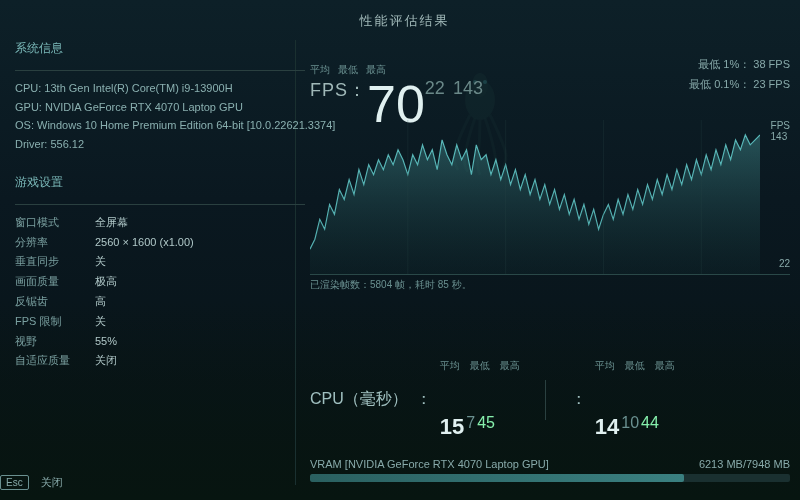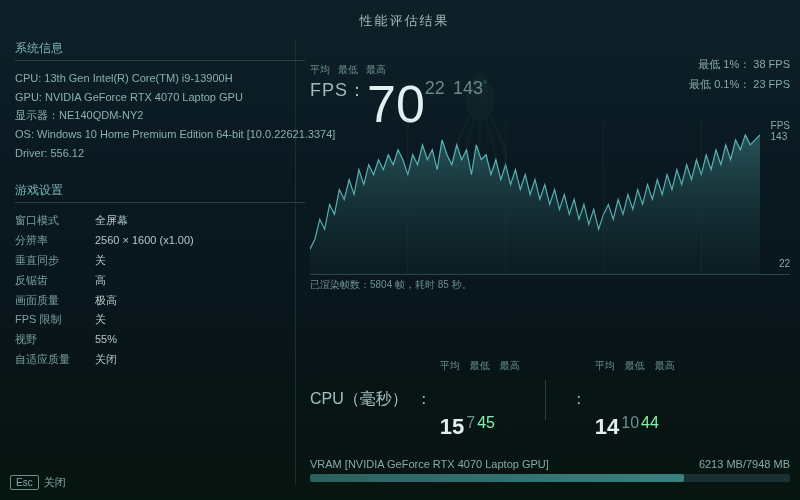--- a/index.html
+++ b/index.html
@@ -54,21 +54,21 @@
       top: 40px;
       left: 15px;
       width: 290px;
     }
 
     .section-title {
       color: #7ab8b8;
       font-size: 12px;
       margin-bottom: 8px;
       border-bottom: 1px solid #2a4040;
-      padding-bottom: 3px;
+      padding-bottom: 13px;
     }
 
     .info-line {
       color: #8ab0b0;
       font-size: 11px;
       line-height: 1.7;
       white-space: nowrap;
     }
 
     .game-settings {
@@ -272,24 +272,24 @@
     .vram-bar-fill {
       height: 100%;
       background: linear-gradient(90deg, #2a6060, #3a8080);
       border-radius: 2px;
     }
 
     
     .bottom-left {
       position: absolute;
       bottom: 10px;
-      left: 10px;
+      left: 0;
       display: flex;
       align-items: center;
-      gap: 5px;
+      gap: 12px;
       font-size: 11px;
       color: #88aaaa;
       text-align: center;
     }
 
     .esc-key {
       border: 1px solid #6a9090;
       padding: 1px 5px;
       font-size: 10px;
       color: #88aaaa;
@@ -336,46 +336,45 @@
 </div>
 
 <div class="title-bar">性能评估结果</div>
 
 <div class="sep-line"></div>
 
 <div class="left-panel">
   <div class="section-title">系统信息</div>
   <div class="info-line">CPU: 13th Gen Intel(R) Core(TM) i9-13900H</div>
   <div class="info-line">GPU: NVIDIA GeForce RTX 4070 Laptop GPU</div>
-  <div class="info-line">显示器：NE140QDM-NY2</div>
   <div class="info-line">OS: Windows 10 Home Premium Edition 64-bit [10.0.22621.3374]</div>
   <div class="info-line">Driver: 556.12</div>
 
   <div class="game-settings">
     <div class="section-title">游戏设置</div>
     <div id="settings-rows">
         <div class="setting-row">
           <span class="setting-key">窗口模式</span>
           <span class="setting-val">全屏幕</span>
         </div>
         <div class="setting-row">
           <span class="setting-key">分辨率</span>
           <span class="setting-val">2560 × 1600 (x1.00)</span>
         </div>
         <div class="setting-row">
           <span class="setting-key">垂直同步</span>
           <span class="setting-val">关</span>
         </div>
         <div class="setting-row">
+          <span class="setting-key">画面质量</span>
+          <span class="setting-val">极高</span>
+        </div>
+        <div class="setting-row">
           <span class="setting-key">反锯齿</span>
           <span class="setting-val">高</span>
-        </div>
-        <div class="setting-row">
-          <span class="setting-key">画面质量</span>
-          <span class="setting-val">极高</span>
         </div>
         <div class="setting-row">
           <span class="setting-key">FPS 限制</span>
           <span class="setting-val">关</span>
         </div>
         <div class="setting-row">
           <span class="setting-key">视野</span>
           <span class="setting-val">55%</span>
         </div>
         <div class="setting-row">

